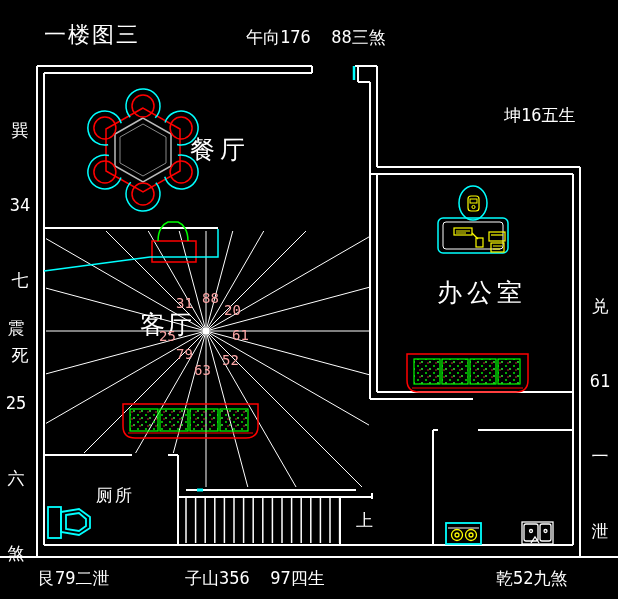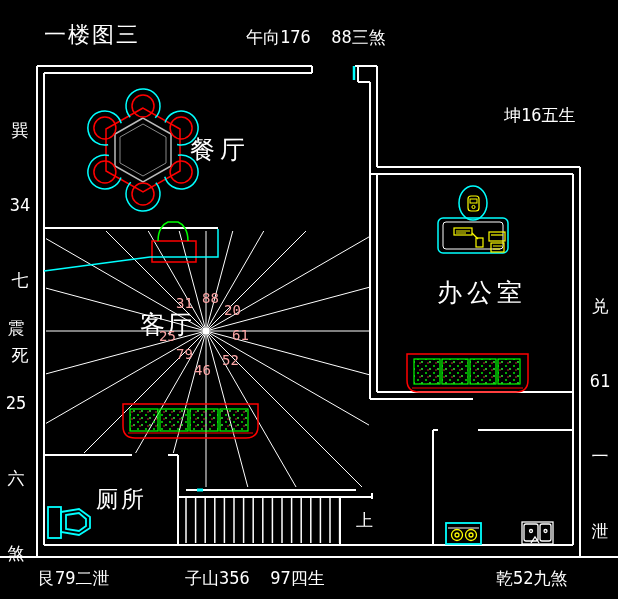--- a/index.html
+++ b/index.html
@@ -3,21 +3,21 @@
 <meta charset="utf-8">
 <style>
   html,body{margin:0;padding:0;background:#000;}
   #plan{position:relative;width:618px;height:599px;background:#000;overflow:hidden;
         font-family:"DejaVu Sans Mono","Liberation Mono",monospace;padding-left:12px;}
   #plan svg{position:absolute;left:0;top:0;}
   .lbl{position:absolute;color:#fff;white-space:pre;}
   .title{font-size:22px;letter-spacing:2px;}
   .h17{font-size:17px;}
   .room{font-size:25px;letter-spacing:5px;}
-  .room-sm{font-size:23px;letter-spacing:2px;}
+  .room-sm{font-size:17px;letter-spacing:2px;}
   .vlabel{width:30px;text-align:center;font-size:17px;line-height:25px;color:#fff;}
   .vlabel div{height:25px;}
   .num{font-size:14px;color:#fca5a5;}
 </style>
 </head>
 <body>
 
 <div id="plan">
 
   <svg width="618" height="599" viewBox="0 0 618 599">
@@ -244,16 +244,16 @@
   <div class="lbl room" style="left:437px;top:276px;">办公室</div>
   <div class="lbl room" style="left:140px;top:308px;letter-spacing:2px;">客厅</div>
   <div class="lbl room-sm" style="left:96px;top:484px;">厕所</div>
   <div class="lbl h17" style="left:356px;top:509px;">上</div>
 
   <span class="lbl num" style="left:176px;top:295px;">31</span>
   <span class="lbl num" style="left:202px;top:290px;">88</span>
   <span class="lbl num" style="left:224px;top:302px;">20</span>
   <span class="lbl num" style="left:232px;top:327px;">61</span>
   <span class="lbl num" style="left:222px;top:352px;">52</span>
-  <span class="lbl num" style="left:194px;top:362px;">46</span>
+  <span class="lbl num" style="left:194px;top:362px;">63</span>
   <span class="lbl num" style="left:176px;top:346px;">79</span>
   <span class="lbl num" style="left:159px;top:328px;">25</span>
 </div>
 
 </body></html>

